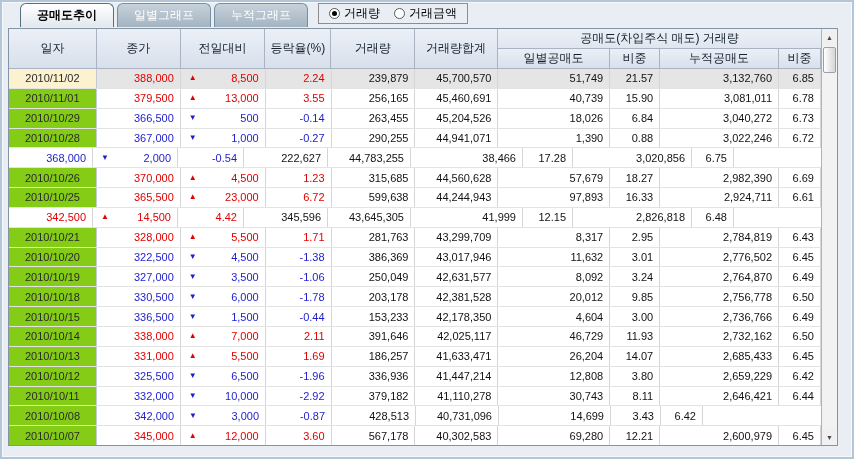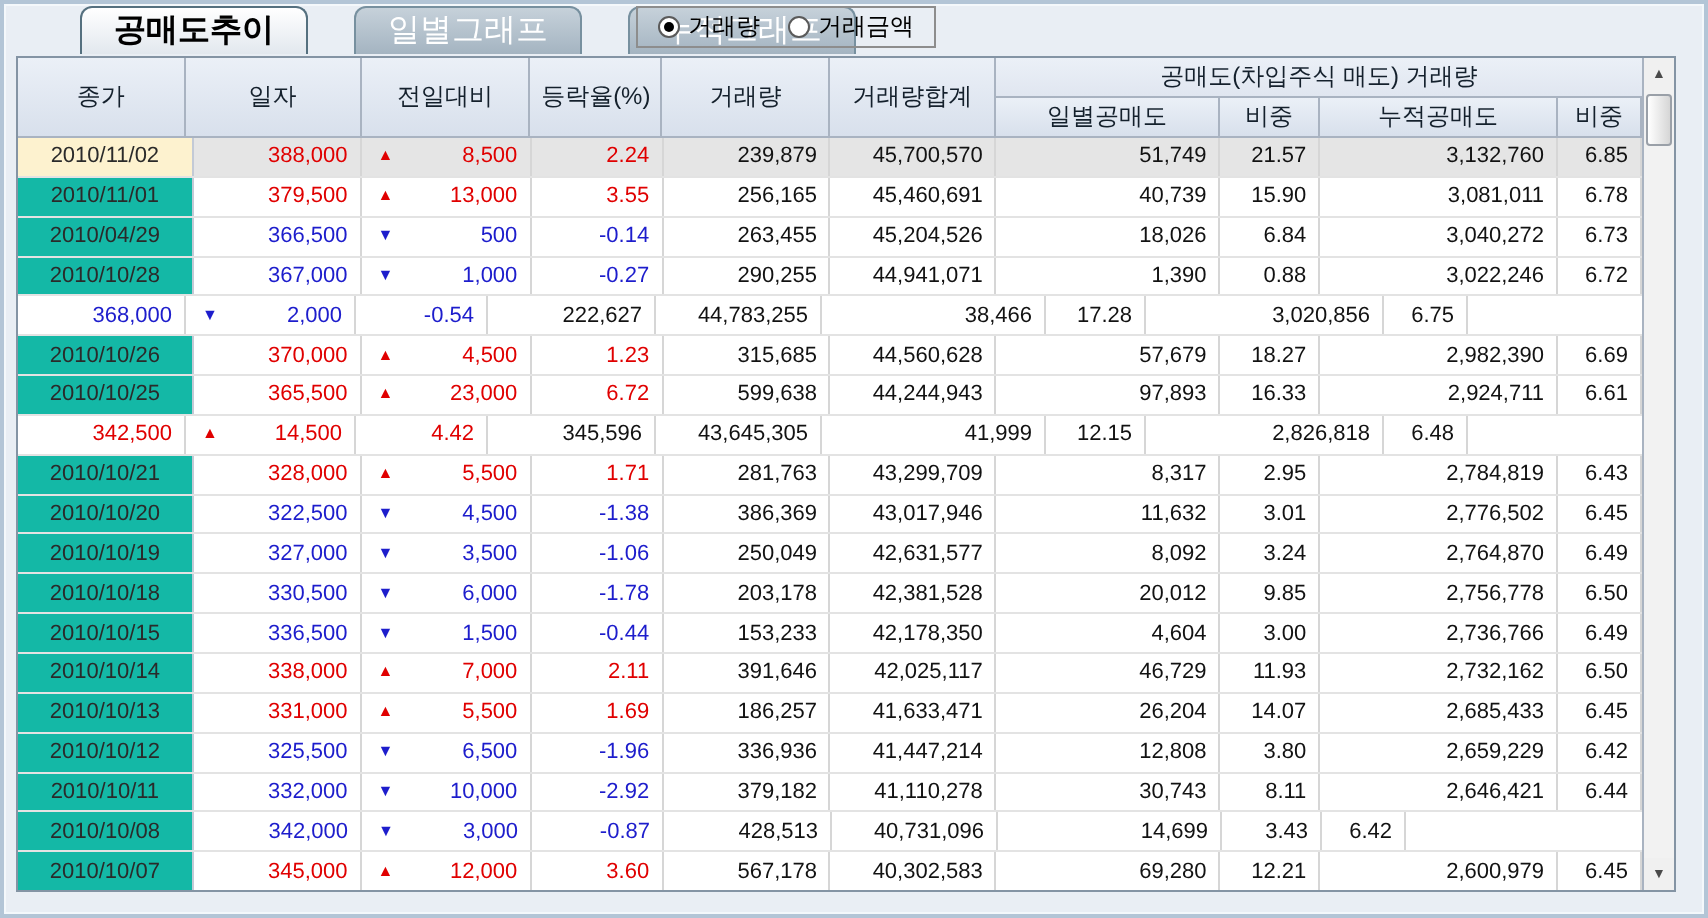--- a/index.html
+++ b/index.html
@@ -14,23 +14,23 @@
     position:absolute; inset:0;
     border:2px solid #b3c5d6;
     box-shadow:inset 0 0 0 1px #f4f8fb;
     pointer-events:none;
   }
   
   .tabbar { position:absolute; left:20px; top:2px; display:flex; align-items:flex-end; height:25px; }
   .tab {
     height:24px; padding:0 16px; margin-right:3px;
     display:flex; align-items:center; justify-content:center;
-    font-size:16px; border:1px solid #77909f; border-bottom:none;
+    font-size:12px; border:1px solid #77909f; border-bottom:none;
     border-radius:6px 6px 0 0; min-width:88px; cursor:default;
-    background:linear-gradient(#c6d1da,#a4b4c1); color:#ffffff;margin-left:20px;
+    background:linear-gradient(#c6d1da,#a4b4c1); color:#ffffff;
   }
   .tab.active {
     background:linear-gradient(#ffffff,#e2e8ee); color:#000000;
     font-weight:bold; border-color:#55707f;
   }
   
   .radiobox {
     position:absolute; left:318px; top:3px; height:21px;
     border:1px solid #8d8d8d; display:flex; align-items:center;
     padding:0 10px; gap:14px; font-size:12px; color:#000;
@@ -67,21 +67,21 @@
   .wgroup{width:323px}
   .tbody { flex:1; display:flex; flex-direction:column; }
   .row { flex:1; display:flex; border-bottom:1px solid #e3e3e3; }
   .row:last-child { border-bottom:none; }
   .cell {
     display:flex; align-items:center; justify-content:flex-end;
     padding-right:6px; font-size:11px; color:#121212;
     border-right:1px solid #d6d6d6; background:#fff;
     white-space:nowrap; overflow:hidden;
   }
-  .cell.date { justify-content:center; padding-right:0; background:#14b8a6; border-right:1px solid #c3cad6; color:#2a2a2a; }
+  .cell.date { justify-content:center; padding-right:0; background:#84cc16; border-right:1px solid #c3cad6; color:#2a2a2a; }
   .cell.chg { justify-content:space-between; padding-left:8px; }
   .row.hl .cell { background:#e5e5e5; }
   .row.hl .cell.date { background:#fdf2cf; }
   .up { color:#e00000; }
   .down { color:#1d1dcc; }
   .arrow { font-size:8px; line-height:1; }
   
   .vscroll {
     width:16px; background:#f2f2f2; border-left:1px solid #a9b3c1;
     position:relative; flex-shrink:0;
@@ -117,22 +117,22 @@
     </div>
     <div class="radioopt">
       <span class="radiodot"></span>
       <span>거래금액</span>
     </div>
   </div>
 
 <div class="tablewrap">
   <div class="grid">
     <div class="hdr">
+      <div class="hcell w0">일자</div>
       <div class="hcell w1">종가</div>
-      <div class="hcell w0">일자</div>
       <div class="hcell w2">전일대비</div>
       <div class="hcell w3">등락율(%)</div>
       <div class="hcell w4">거래량</div>
       <div class="hcell w5">거래량합계</div>
       <div class="hgroup wgroup">
         <div class="hgrouptop">공매도(차입주식 매도) 거래량</div>
         <div class="hgroupbot">
           <div class="hcell w6">일별공매도</div>
           <div class="hcell w7">비중</div>
           <div class="hcell w8">누적공매도</div>
@@ -165,21 +165,21 @@
           </div>
           <div class="cell w3 up">3.55</div>
           <div class="cell w4">256,165</div>
           <div class="cell w5">45,460,691</div>
           <div class="cell w6">40,739</div>
           <div class="cell w7">15.90</div>
           <div class="cell w8">3,081,011</div>
           <div class="cell w9">6.78</div>
         </div>
         <div class="row">
-          <div class="cell w0 date">2010/04/29</div>
+          <div class="cell w0 date">2010/10/29</div>
           <div class="cell w1 down">366,500</div>
           <div class="cell w2 chg down">
             <span class="arrow">▼</span>
             <span>500</span>
           </div>
           <div class="cell w3 down">-0.14</div>
           <div class="cell w4">263,455</div>
           <div class="cell w5">45,204,526</div>
           <div class="cell w6">18,026</div>
           <div class="cell w7">6.84</div>

